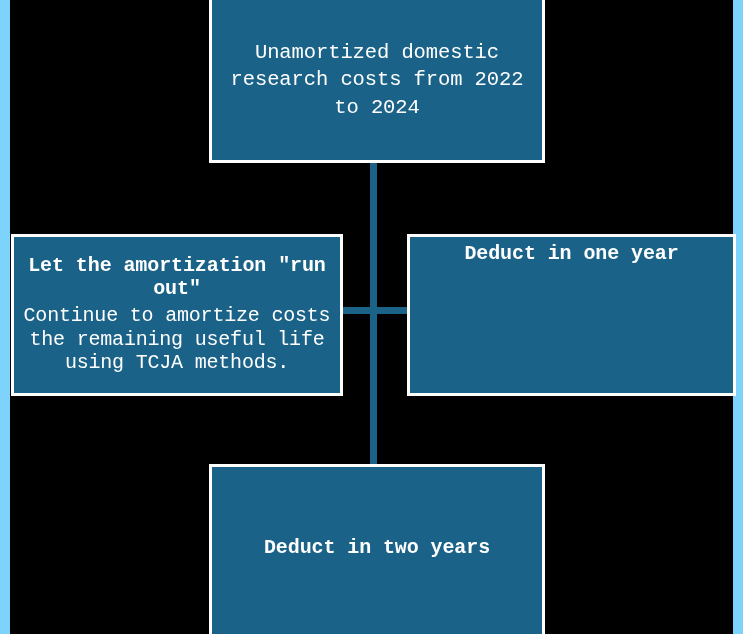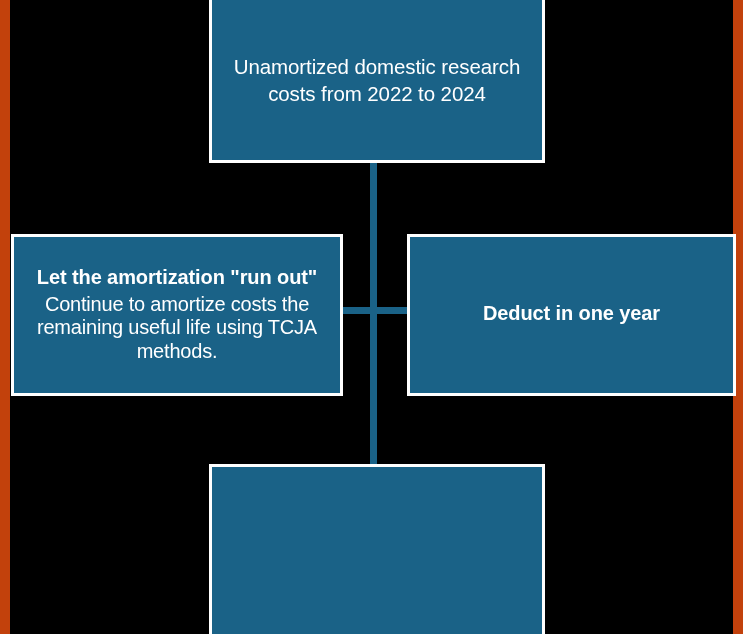--- a/index.html
+++ b/index.html
@@ -4,23 +4,23 @@
 <style>
   html, body {
     margin: 0;
     padding: 0;
     background: #ffffff;
   }
   #canvas {
     position: relative;
     width: 743px;
     height: 634px;
-    background: #c2410c;
+    background: #7dd3fc;
     overflow: hidden;
-    font-family: Liberation Sans, sans-serif;
+    font-family: Liberation Mono, monospace;
     -webkit-font-smoothing: antialiased;
   }
   
   .backdrop {
     position: absolute;
     left: 10px;
     top: 0px;
     width: 723px;
     height: 634px;
     background: #000000;
@@ -66,21 +66,21 @@
   }
   .node.plain .body {
     font-size: 20.5px;
     line-height: 1.33;
     letter-spacing: -0.1px;
   }
 
   
   #node-source  { left: 209px; top: -3px;  width: 336px; height: 166px; }
   #node-runout  { left: 11px;  top: 234px; width: 332px; height: 162px; }
-  #node-oneyear { left: 407px; top: 234px; width: 329px; height: 162px; }
+  #node-oneyear { left: 407px; top: 234px; width: 329px; height: 162px; justify-content: space-between; }
   #node-twoyear { left: 209px; top: 464px; width: 336px; height: 173px; }
 </style>
 </head>
 <body>
 
 <div id="canvas">
 
   <div class="backdrop"></div>
 
   <div class="connector conn-v-top"></div>
@@ -94,15 +94,16 @@
   <div class="node" id="node-runout">
     <p class="title">Let the amortization "run out"</p>
     <p class="body">Continue to amortize costs the remaining useful life using TCJA methods.</p>
   </div>
 
   <div class="node" id="node-oneyear">
     <p class="title">Deduct in one year</p>
   </div>
 
   <div class="node" id="node-twoyear">
+    <p class="title">Deduct in two years</p>
   </div>
 
 </div>
 
 </body></html>

